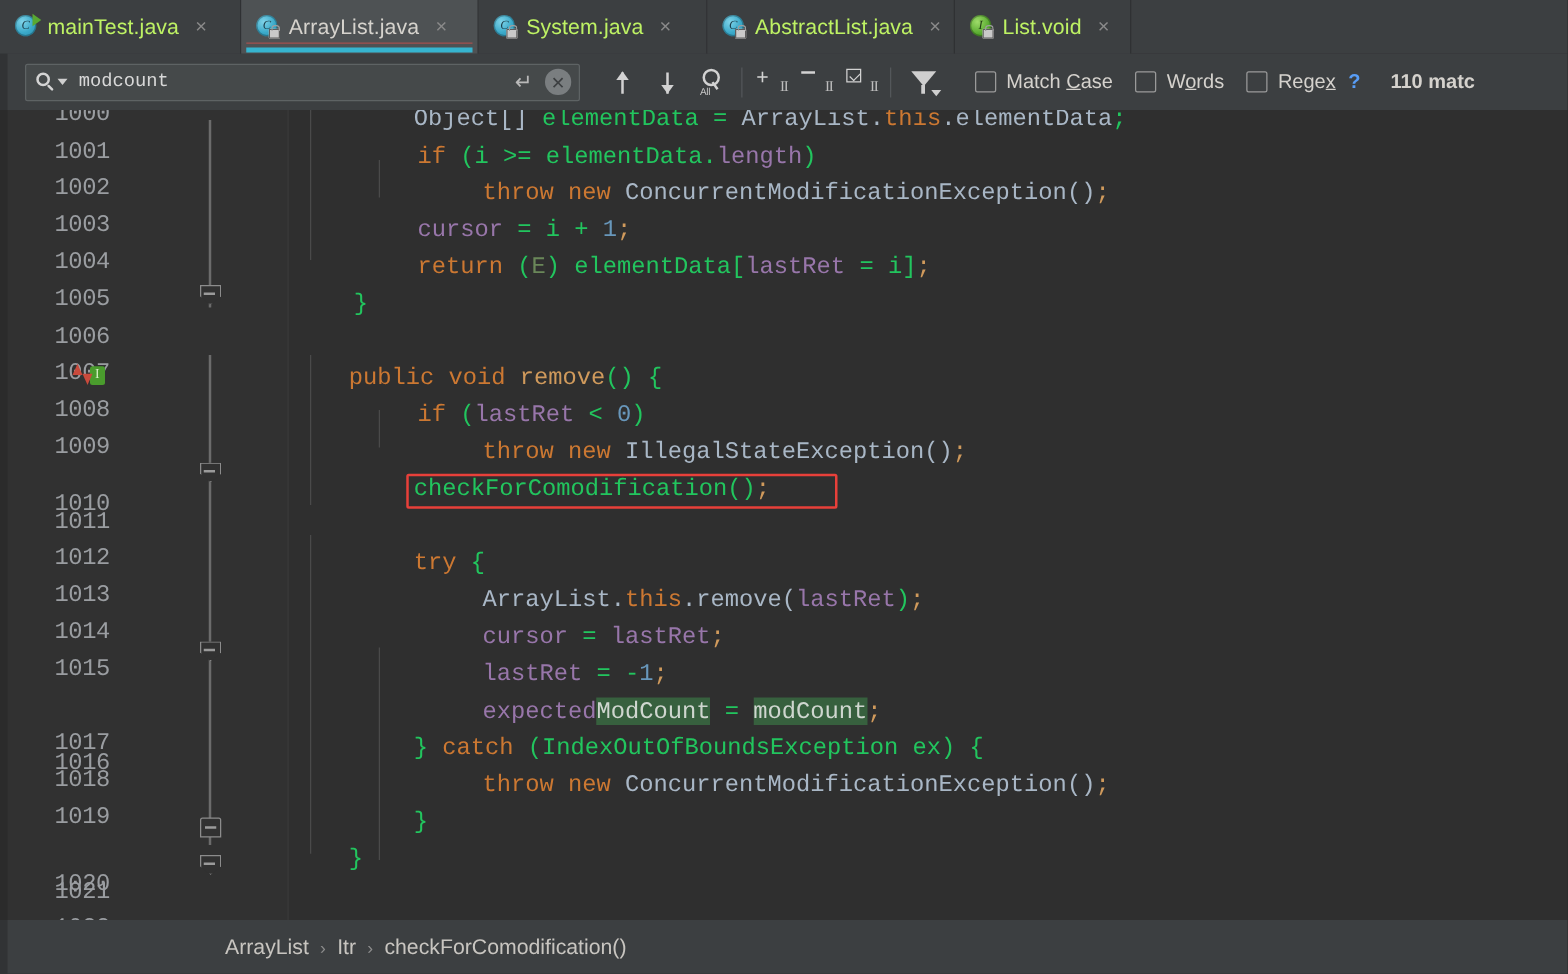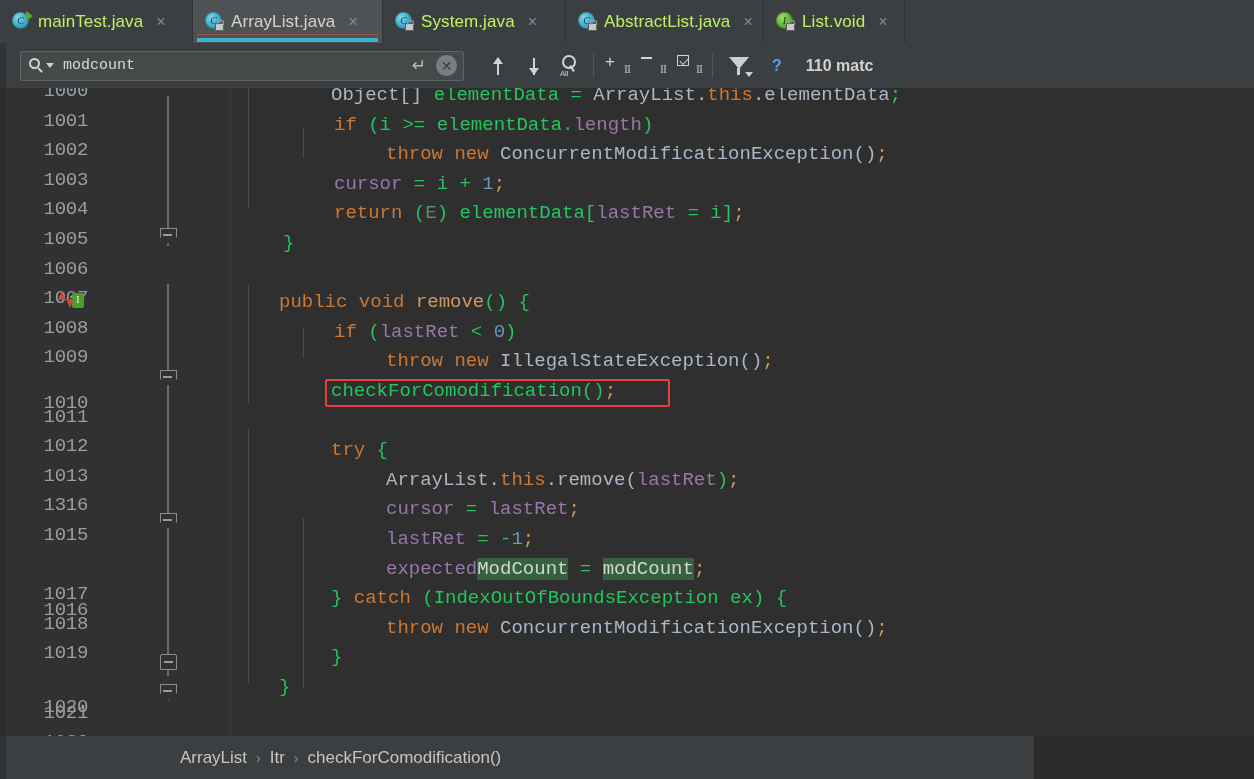--- a/index.html
+++ b/index.html
@@ -209,21 +209,21 @@
   .hl{background:#37603e; color:#cfd6cf;}
   .redbox{
     position:absolute;
     border:2.4px solid #e8403a;
     border-radius:2px;
     pointer-events:none;
   }
 
   
   #breadcrumb{
-    position:absolute;left:0;top:736px;width:1034px;height:43px;
+    position:absolute;left:0;top:736px;width:1254px;height:43px;
     background:#3c3f41;
     display:flex;align-items:center;
   }
   #breadcrumb::before{content:"";position:absolute;left:0;top:0;width:6px;height:43px;background:#313335;}
   .bc-pad{width:180px;}
   .bc-item{font-size:17px;color:#c8c5c0;cursor:pointer;}
   .bc-sep{margin:0 9px;color:#8d8d8d;font-size:14px;}
 </style>
 </head>
 <body>
@@ -335,20 +335,34 @@
   <div class="tb-sep"></div>
 
   <div class="tb-btn" style="width:44px">
     <span class="filter-ico">
       <span class="f"></span>
         <span class="stem"></span>
         <span class="cd"></span>
     </span>
   </div>
 
+  <div id="find-options" style="display:flex;align-items:center;">
+      <label class="chk-wrap">
+        <span class="chk-box"></span>
+        <span class="chk-lbl">Match <u>C</u>ase</span>
+      </label>
+      <label class="chk-wrap">
+        <span class="chk-box"></span>
+        <span class="chk-lbl">W<u>o</u>rds</span>
+      </label>
+      <label class="chk-wrap">
+        <span class="chk-box"></span>
+        <span class="chk-lbl">Rege<u>x</u></span>
+      </label>
+    </div>
 
   <span class="help-q">?</span>
   <span id="matchcount">110 matc</span>
 </div>
 
 <div id="editor">
   <div id="gutter">
       <div class="lnum" style="top: -8px;">1000</div>
       <div class="lnum" style="top: 21.6px;">1001</div>
       <div class="lnum" style="top: 51.2px;">1002</div>
@@ -357,21 +371,21 @@
       <div class="lnum" style="top: 140px;">1005</div>
       <div class="lnum" style="top: 169.6px;">1006</div>
       <div class="lnum" style="top: 199.2px;">1007</div>
       <div class="gutter-marker" style="top: 204.2px;"><span class="ovr-ico"><span class="sq"></span><span class="up"></span><span class="dn"></span></span></div>
       <div class="lnum" style="top: 228.8px;">1008</div>
       <div class="lnum" style="top: 258.4px;">1009</div>
       <div class="lnum" style="top: 304px;">1010</div>
       <div class="lnum" style="top: 317.6px;">1011</div>
       <div class="lnum" style="top: 347.2px;">1012</div>
       <div class="lnum" style="top: 376.8px;">1013</div>
-      <div class="lnum" style="top: 406.4px;">1316</div>
+      <div class="lnum" style="top: 406.4px;">1014</div>
       <div class="lnum" style="top: 436px;">1015</div>
       <div class="lnum" style="top: 465.6px; margin-top: 45px;">1016</div>
       <div class="lnum" style="top: 495.2px;">1017</div>
       <div class="lnum" style="top: 524.8px;">1018</div>
       <div class="lnum" style="top: 554.4px;">1019</div>
       <div class="lnum" style="top: 608px;">1020</div>
       <div class="lnum" style="top: 613.6px;">1021</div>
       <div class="lnum" style="top: 643.2px;">1022</div>
       <div class="fold-rail" style="top: 8px; height: 150px;"></div>
       <div class="fold-rail" style="top: 196px; height: 392px;"></div>

